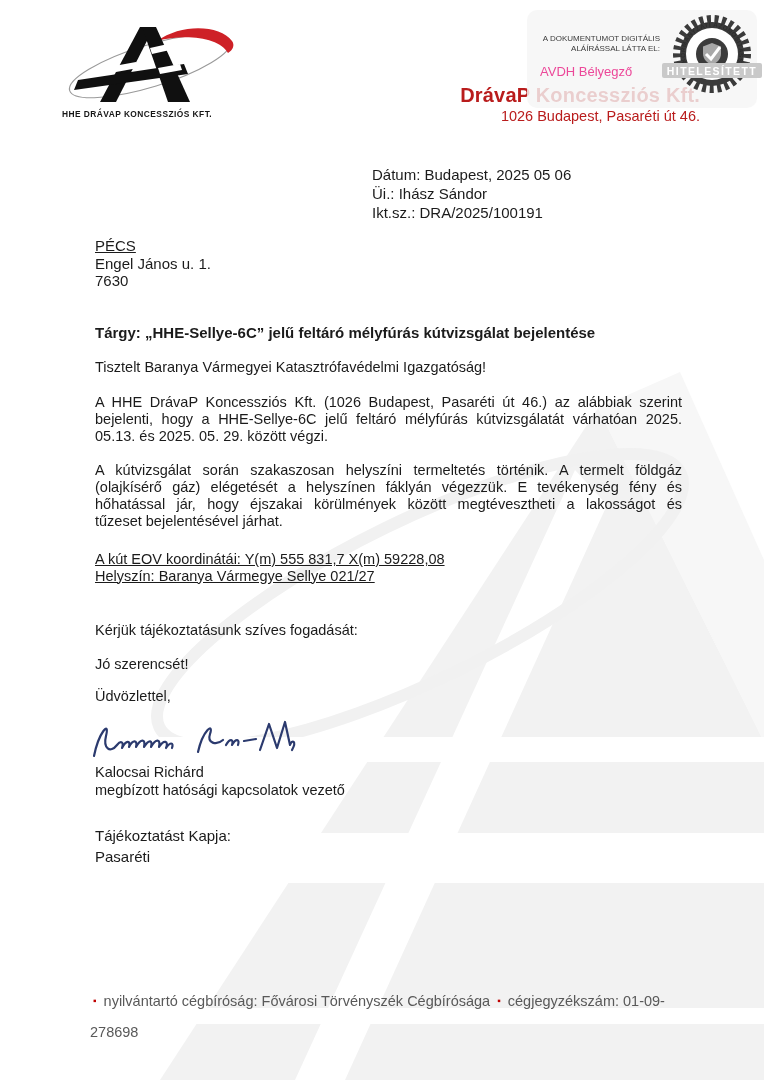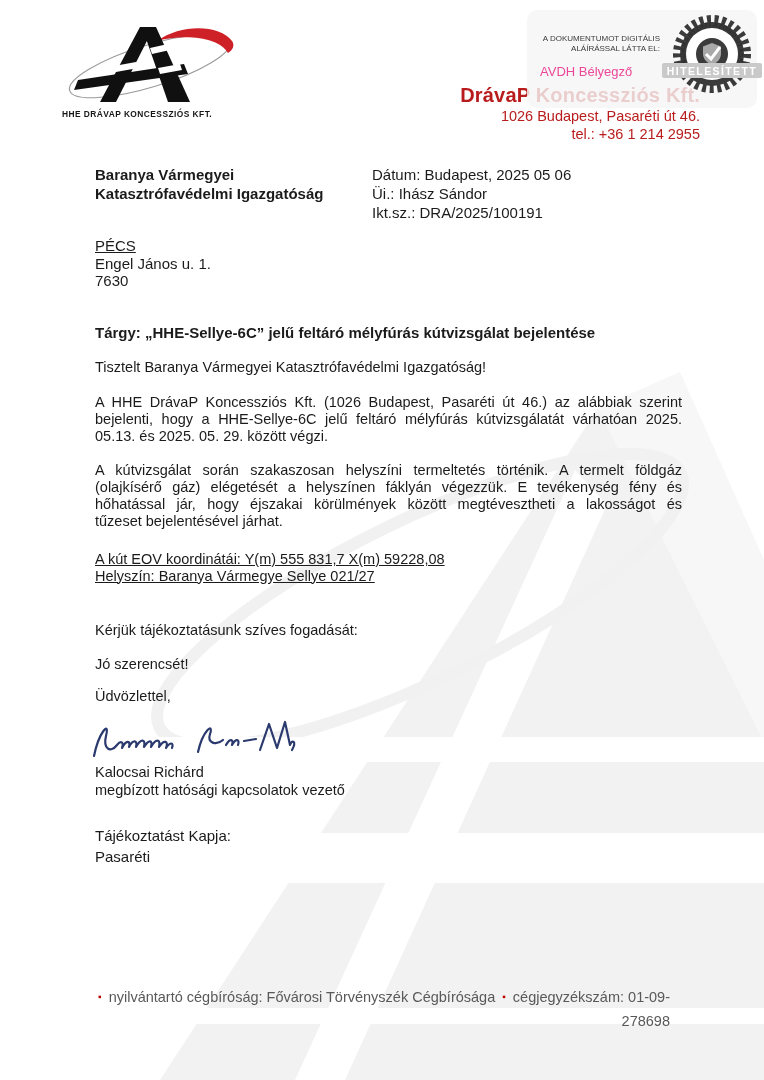--- a/index.html
+++ b/index.html
@@ -32,21 +32,21 @@
   #para1 { left:95px; top:394px; }
   #para2 { left:95px; top:462px; }
   .jline { text-align:justify; text-align-last:justify; }
   #coords { left:95px; top:551px; font-size:14.5px; line-height:16.5px;text-decoration:underline; }
   #request { left:95px; top:622px; font-size:14.5px; }
   #goodluck { left:95px; top:656px; font-size:14.5px;text-align:right; }
   #regards { left:95px; top:688px; font-size:14.5px; }
   #signature { left:86px; top:712px; }
   #signer { left:95px; top:764px; font-size:14.5px; line-height:17.5px; }
   #cc { left:95px; top:825px; font-size:15px; line-height:21px; }
-  #footer { left:70px; top:985px; width:600px; text-align:right; font-size:14.5px; line-height:24px; color:#595959; z-index:2; }
+  #footer { left:90px; top:985px; width:600px; text-align:left; font-size:14.5px; line-height:31px; color:#595959; z-index:2; }
   #footer-line1 { white-space:nowrap; }
   .fbullet { color:#c00000; font-size:10px; vertical-align:2px; padding:0 3px; }
 </style>
 </head>
 <body>
 
 <div class="page">
 
   <svg id="watermark" width="764" height="1080" viewBox="0 0 764 1080">
     <polygon points="598,408 680,372 764,560 764,742" fill="#f7f7f7"></polygon>
@@ -68,21 +68,20 @@
       <polygon points="88,28 106,24 108,30 90,34" fill="#ffffff"></polygon>
       <polygon points="96,48 118,44 120,50 98,54" fill="#ffffff"></polygon>
       <polygon points="52,46 74,42 76,48 54,52" fill="#ffffff"></polygon>
     </svg>
     <div id="logo-caption">HHE DRÁVAP KONCESSZIÓS KFT.</div>
   </div>
 
   <div id="company" class="abs">
     <div id="company-name">DrávaP Koncessziós Kft.</div>
     <div class="company-line">1026 Budapest, Pasaréti út 46.</div>
-    <div class="company-line">tel.: +36 1 214 2955</div>
   </div>
 
   <div id="stamp-bg" class="abs"></div>
   <div id="stamp-disclaimer" class="abs">
     <div>A DOKUMENTUMOT DIGITÁLIS</div>
     <div>ALÁÍRÁSSAL LÁTTA EL:</div>
   </div>
   <div id="stamp-name" class="abs">AVDH Bélyegző</div>
 
   <svg id="badge" class="abs" width="104" height="92" viewBox="0 0 104 92">
@@ -93,24 +92,20 @@
     <text font-size="6.4" font-weight="bold" fill="#2e2e2e" letter-spacing="0.3">
       <textPath href="#badge-arc" startOffset="6">KORMÁNYZATI AZONOSÍTÁSSAL</textPath>
     </text>
     <circle cx="52" cy="44" r="16" fill="#3b3b3b"></circle>
     <path d="M52,33 l9,3.5 v7 c0,6.5 -5,9.5 -9,11.5 c-4,-2 -9,-5 -9,-11.5 v-7 z" fill="#a8a8a8"></path>
     <path d="M46,44 l5,5 l9,-12" stroke="#ffffff" stroke-width="3" fill="none"></path>
     <rect x="2" y="53" width="100" height="15" rx="2" fill="#c9c9c9"></rect>
     <text x="52" y="64.5" text-anchor="middle" font-size="10.5" font-weight="bold" fill="#ffffff" letter-spacing="1.4">HITELESÍTETT</text>
   </svg>
 
-  <div id="recipient" class="abs z">
-    <div>Baranya Vármegyei</div>
-    <div>Katasztrófavédelmi Igazgatóság</div>
-  </div>
 
   <div id="meta" class="abs z">
     <div>Dátum: Budapest, 2025 05 06</div>
     <div>Üi.: Ihász Sándor</div>
     <div>Ikt.sz.: DRA/2025/100191</div>
   </div>
 
   <div id="addr" class="abs z">
     <div class="underline">PÉCS</div>
     <div>Engel János u. 1.</div>

